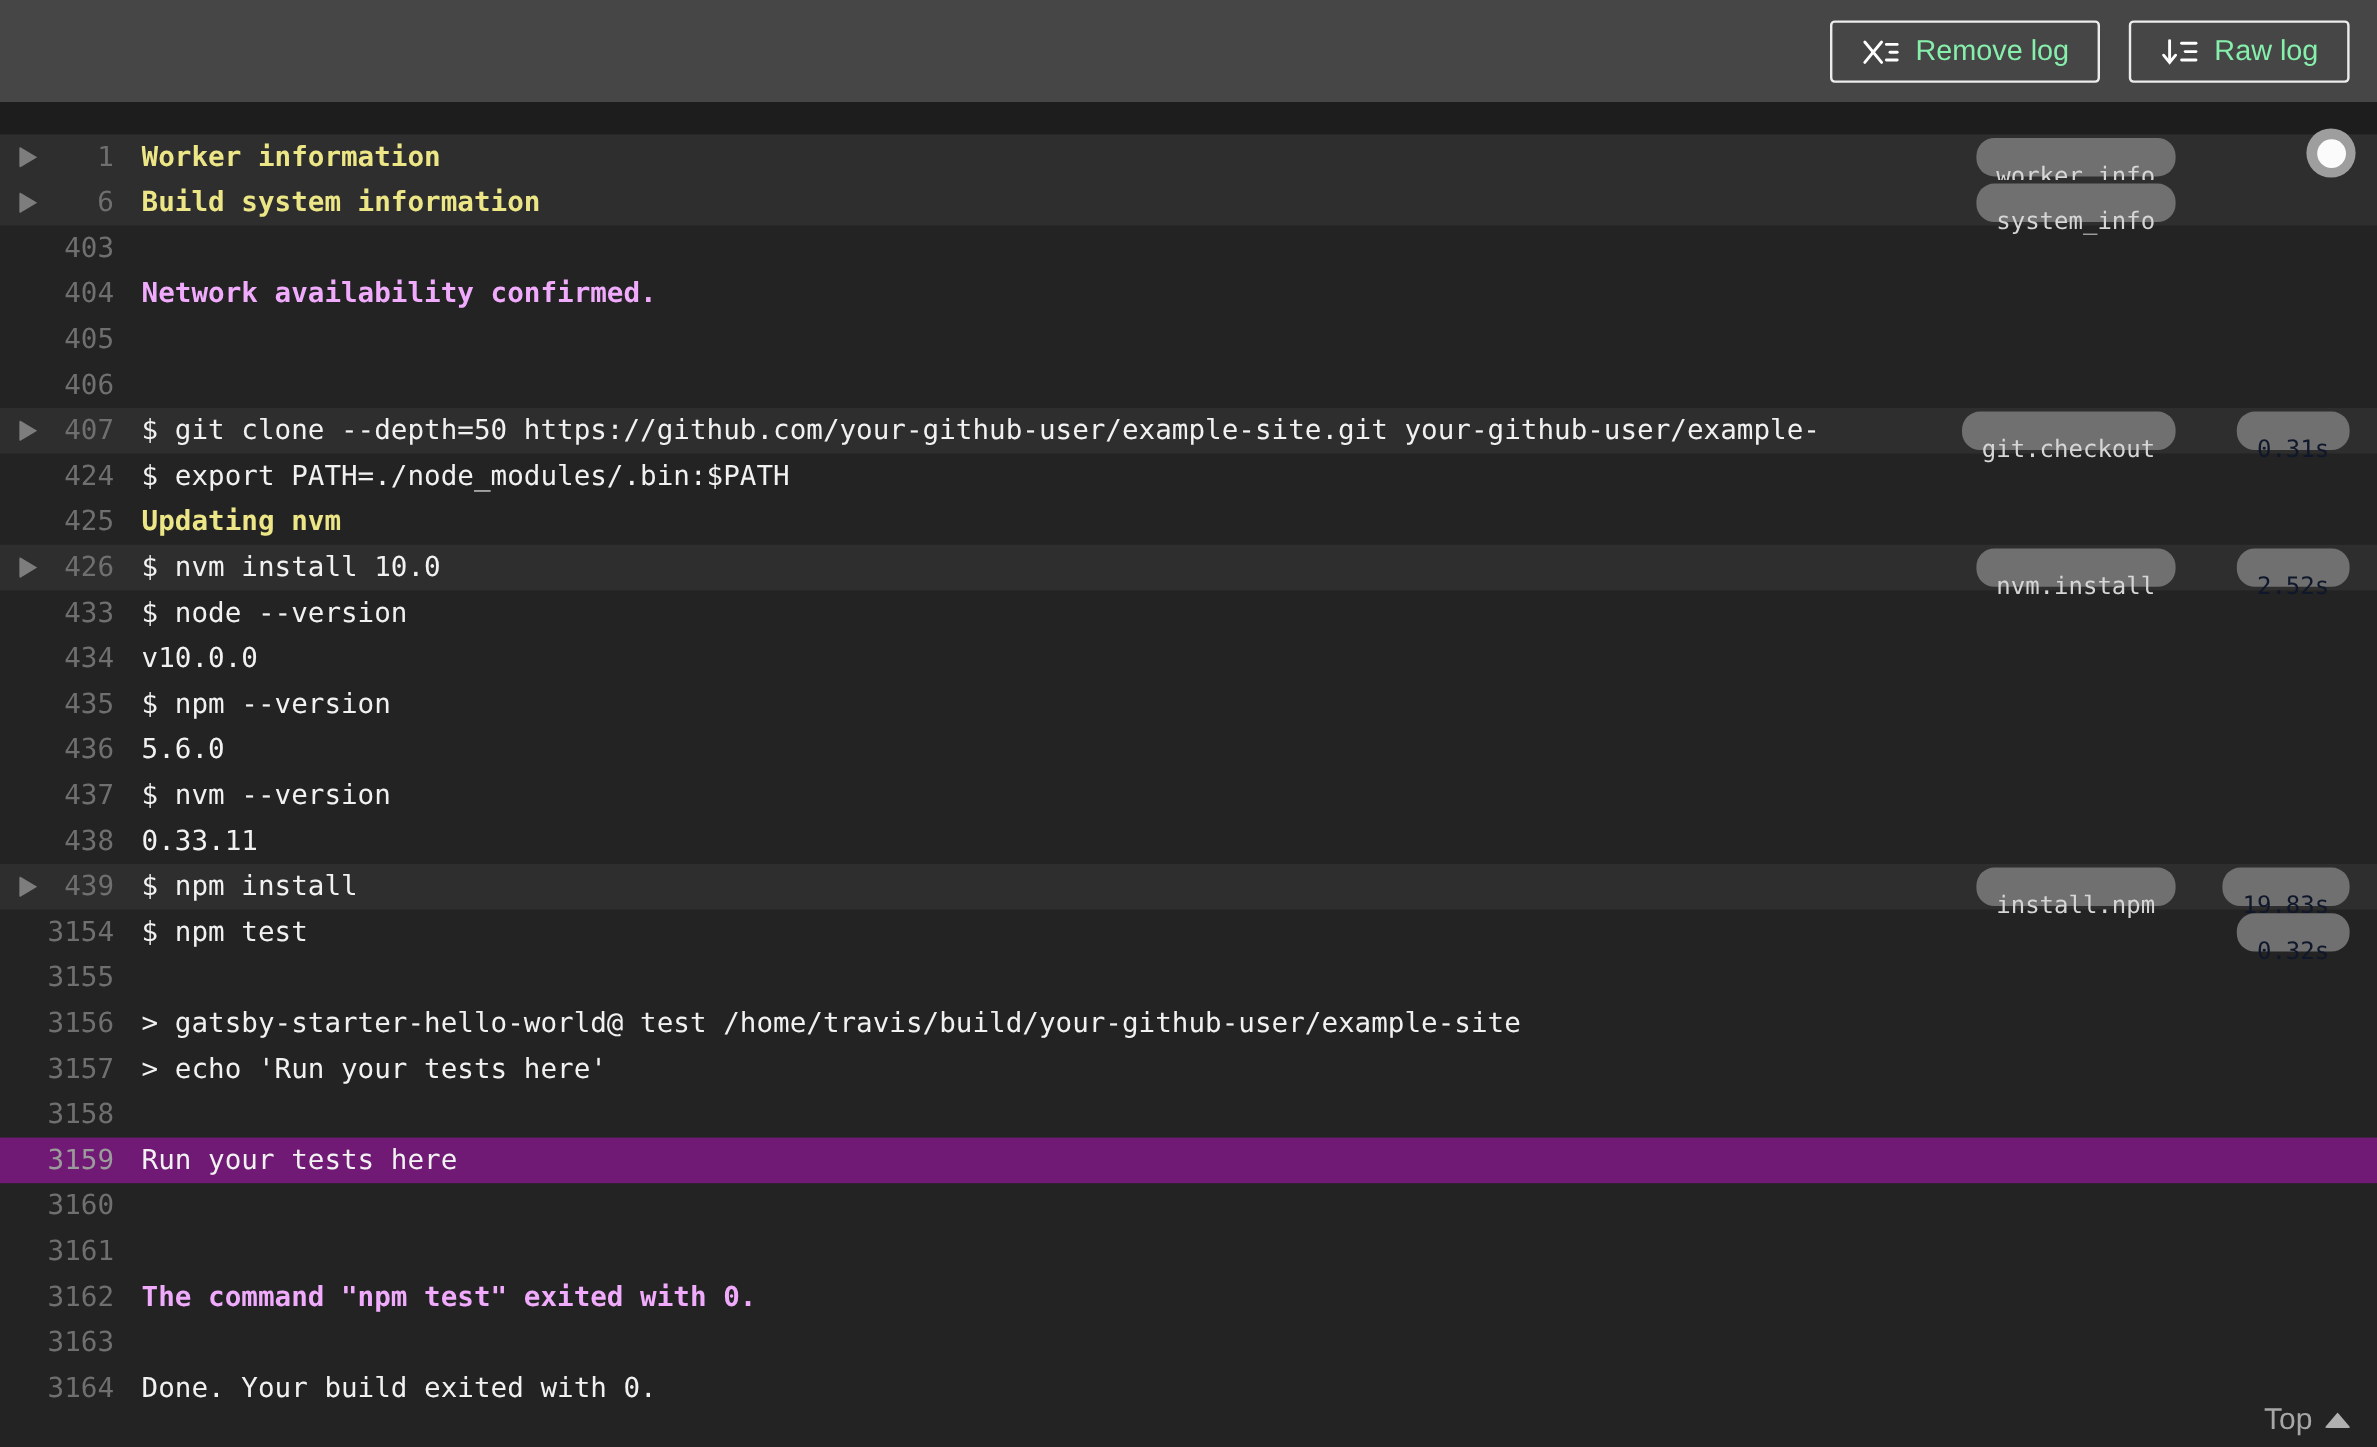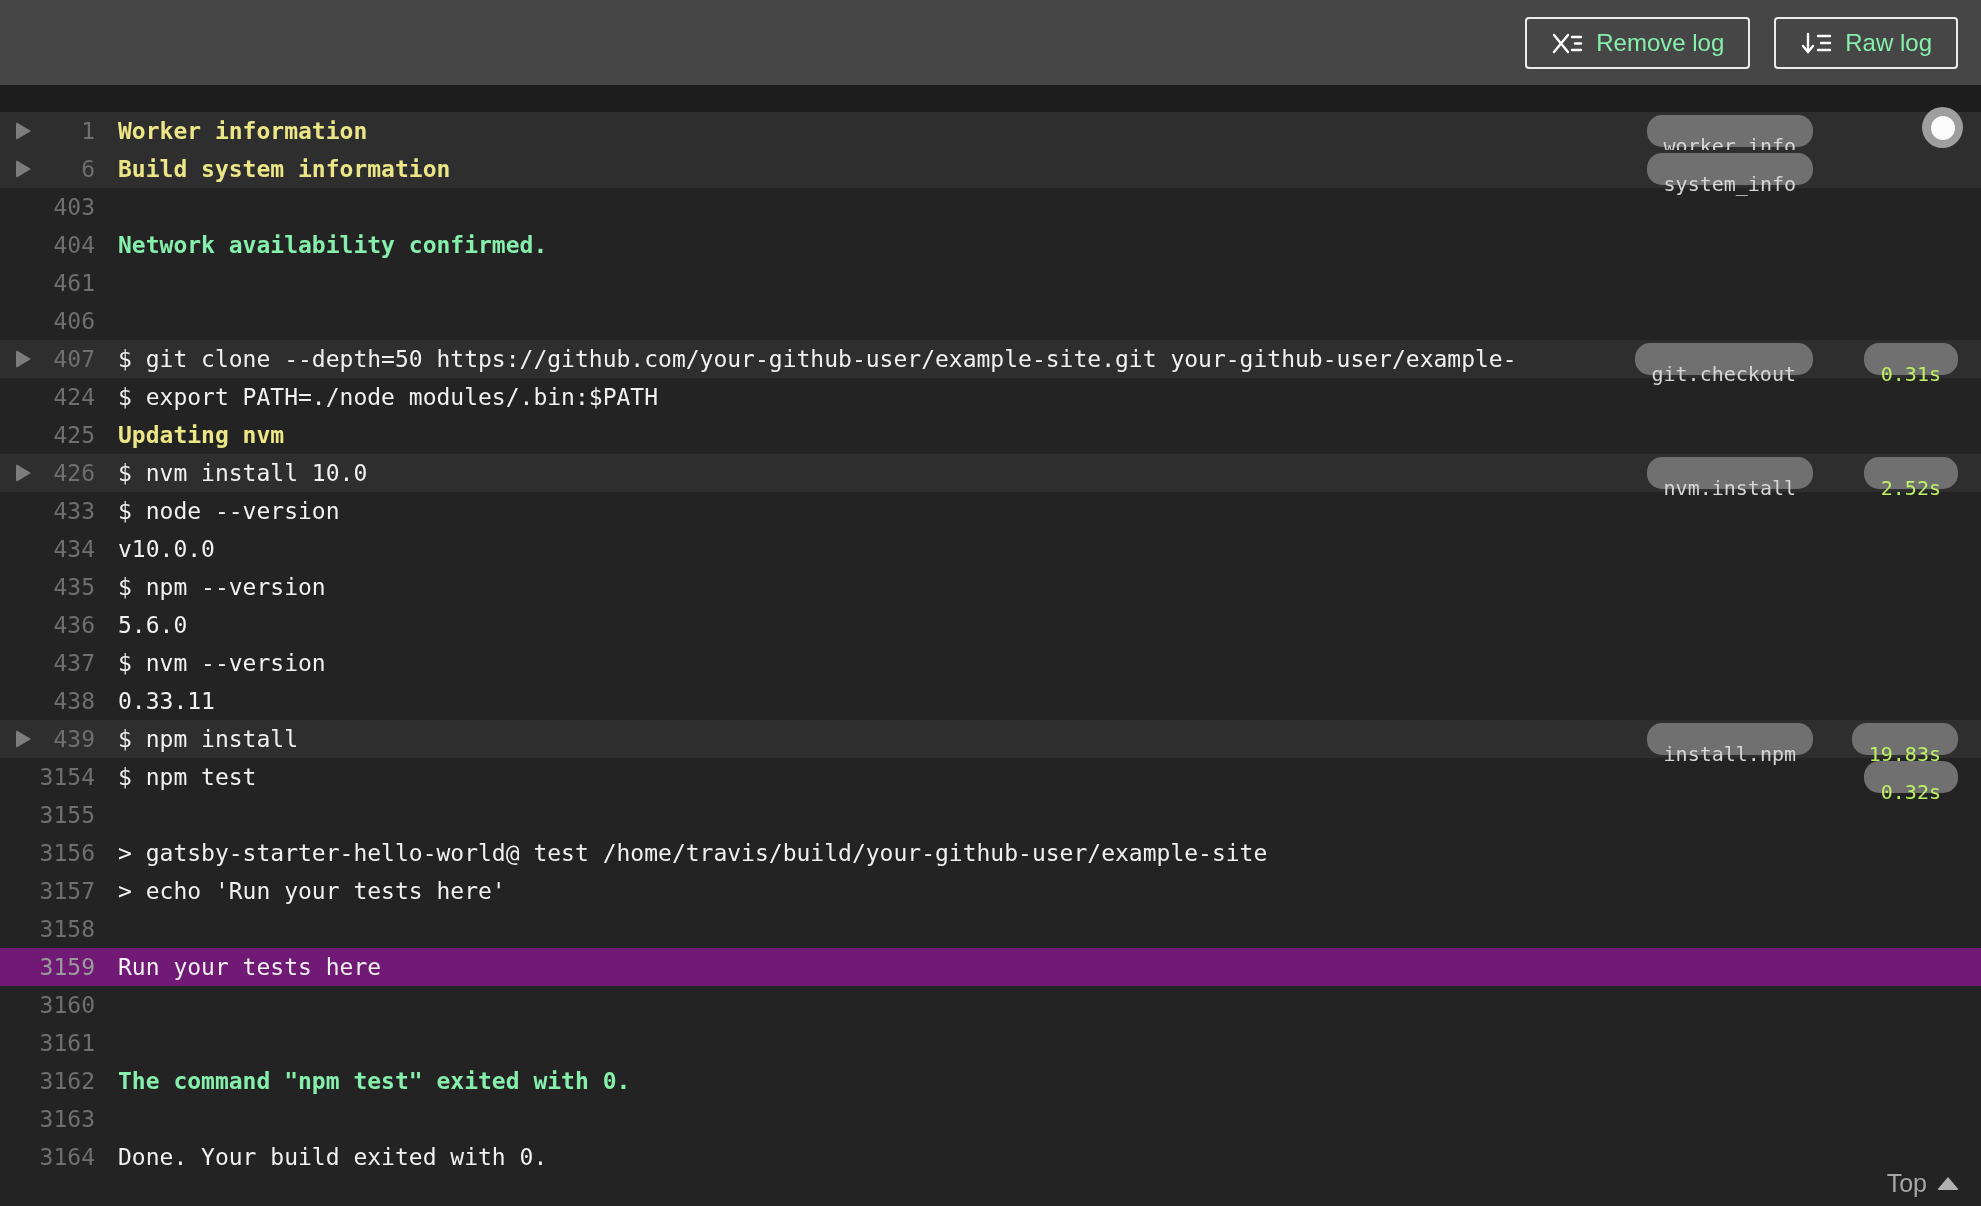--- a/index.html
+++ b/index.html
@@ -57,30 +57,30 @@
     border-bottom:9px solid transparent;
     border-radius:2px;
     cursor:pointer;
   }
 
   .line-text {
     margin-left:23px; white-space:pre; overflow:hidden;
     max-width:1500px;
   }
   .row.yellow .line-text { color:#ece687; font-weight:700;text-align:right; }
-  .row.green  .line-text { color:#86efac; font-weight:700;text-align:right; }
+  .row.green  .line-text { color:#f0abfc; font-weight:700;text-align:right; }
 
   .pill {
     position:absolute; top:50%; transform:translateY(-50%);
     height:30px; line-height:30px; padding:16px 17px;
     background:#707070; border-radius:15px;
     font-size:20px; white-space:nowrap;
   }
   .pill.tag      { right:168px; color:#d6d6d6; cursor:pointer; }
-  .pill.duration { right:23px;  color:#bef264; }
+  .pill.duration { right:23px;  color:#0f172a; }
 
   
   .scroll-knob {
     position:absolute; left:1922px; top:107px;
     width:41px; height:41px; border-radius:50%;
     background:#9e9e9e; cursor:pointer;
   }
   .scroll-knob .inner {
     position:absolute; left:50%; top:50%; transform:translate(-50%,-50%);
     width:24px; height:24px; border-radius:50%;
@@ -158,21 +158,21 @@
 
   </div>
       <div class="row green">
 
     <span class="gutter">404</span>
     <span class="line-text">Network availability confirmed.</span>
 
   </div>
       <div class="row">
 
-    <span class="gutter">461</span>
+    <span class="gutter">405</span>
     <span class="line-text"></span>
 
   </div>
       <div class="row">
 
     <span class="gutter">406</span>
     <span class="line-text"></span>
 
   </div>
       <div class="row fold">

